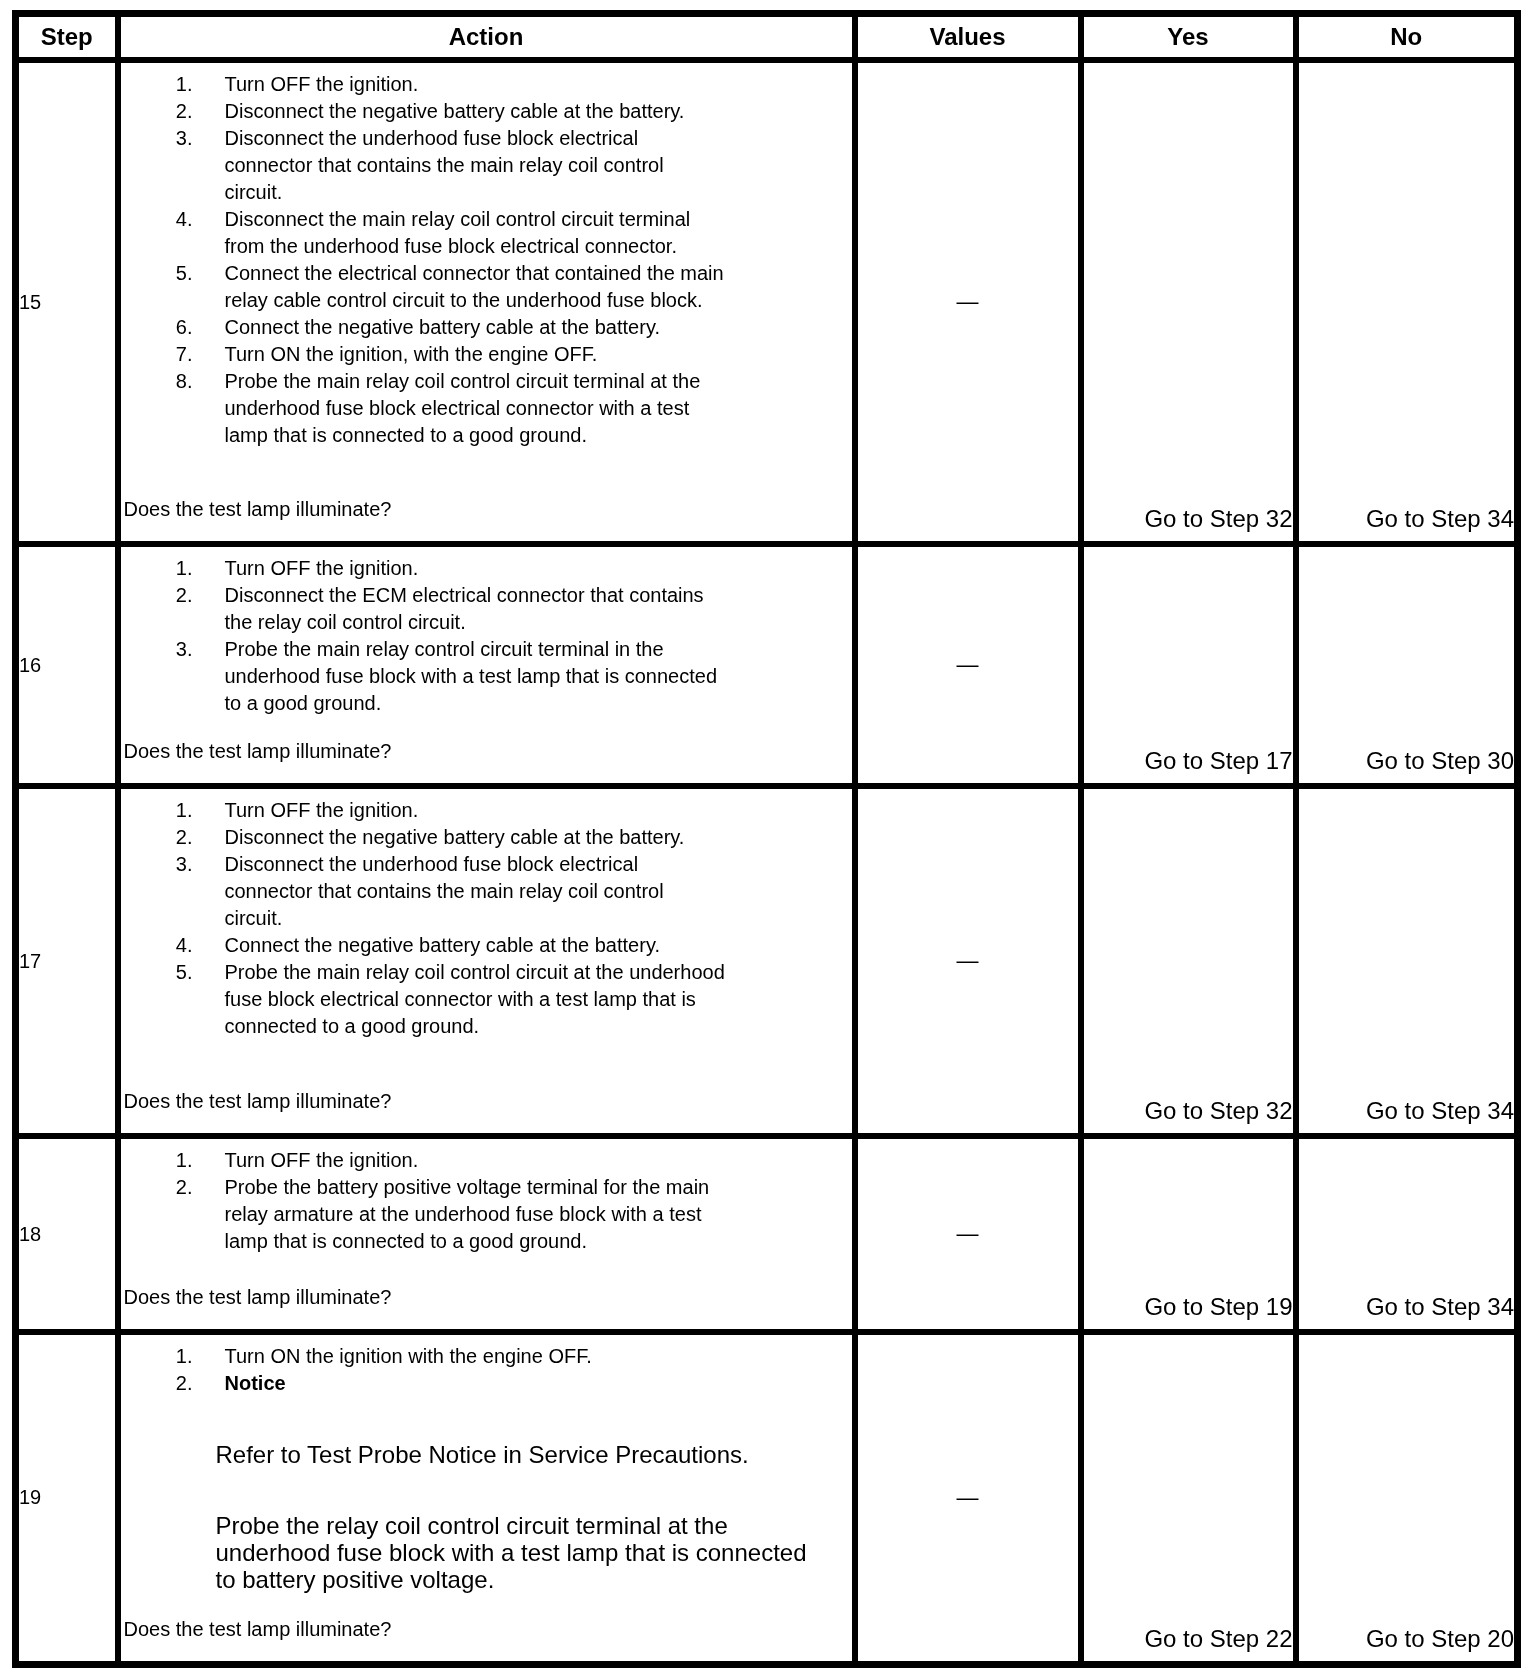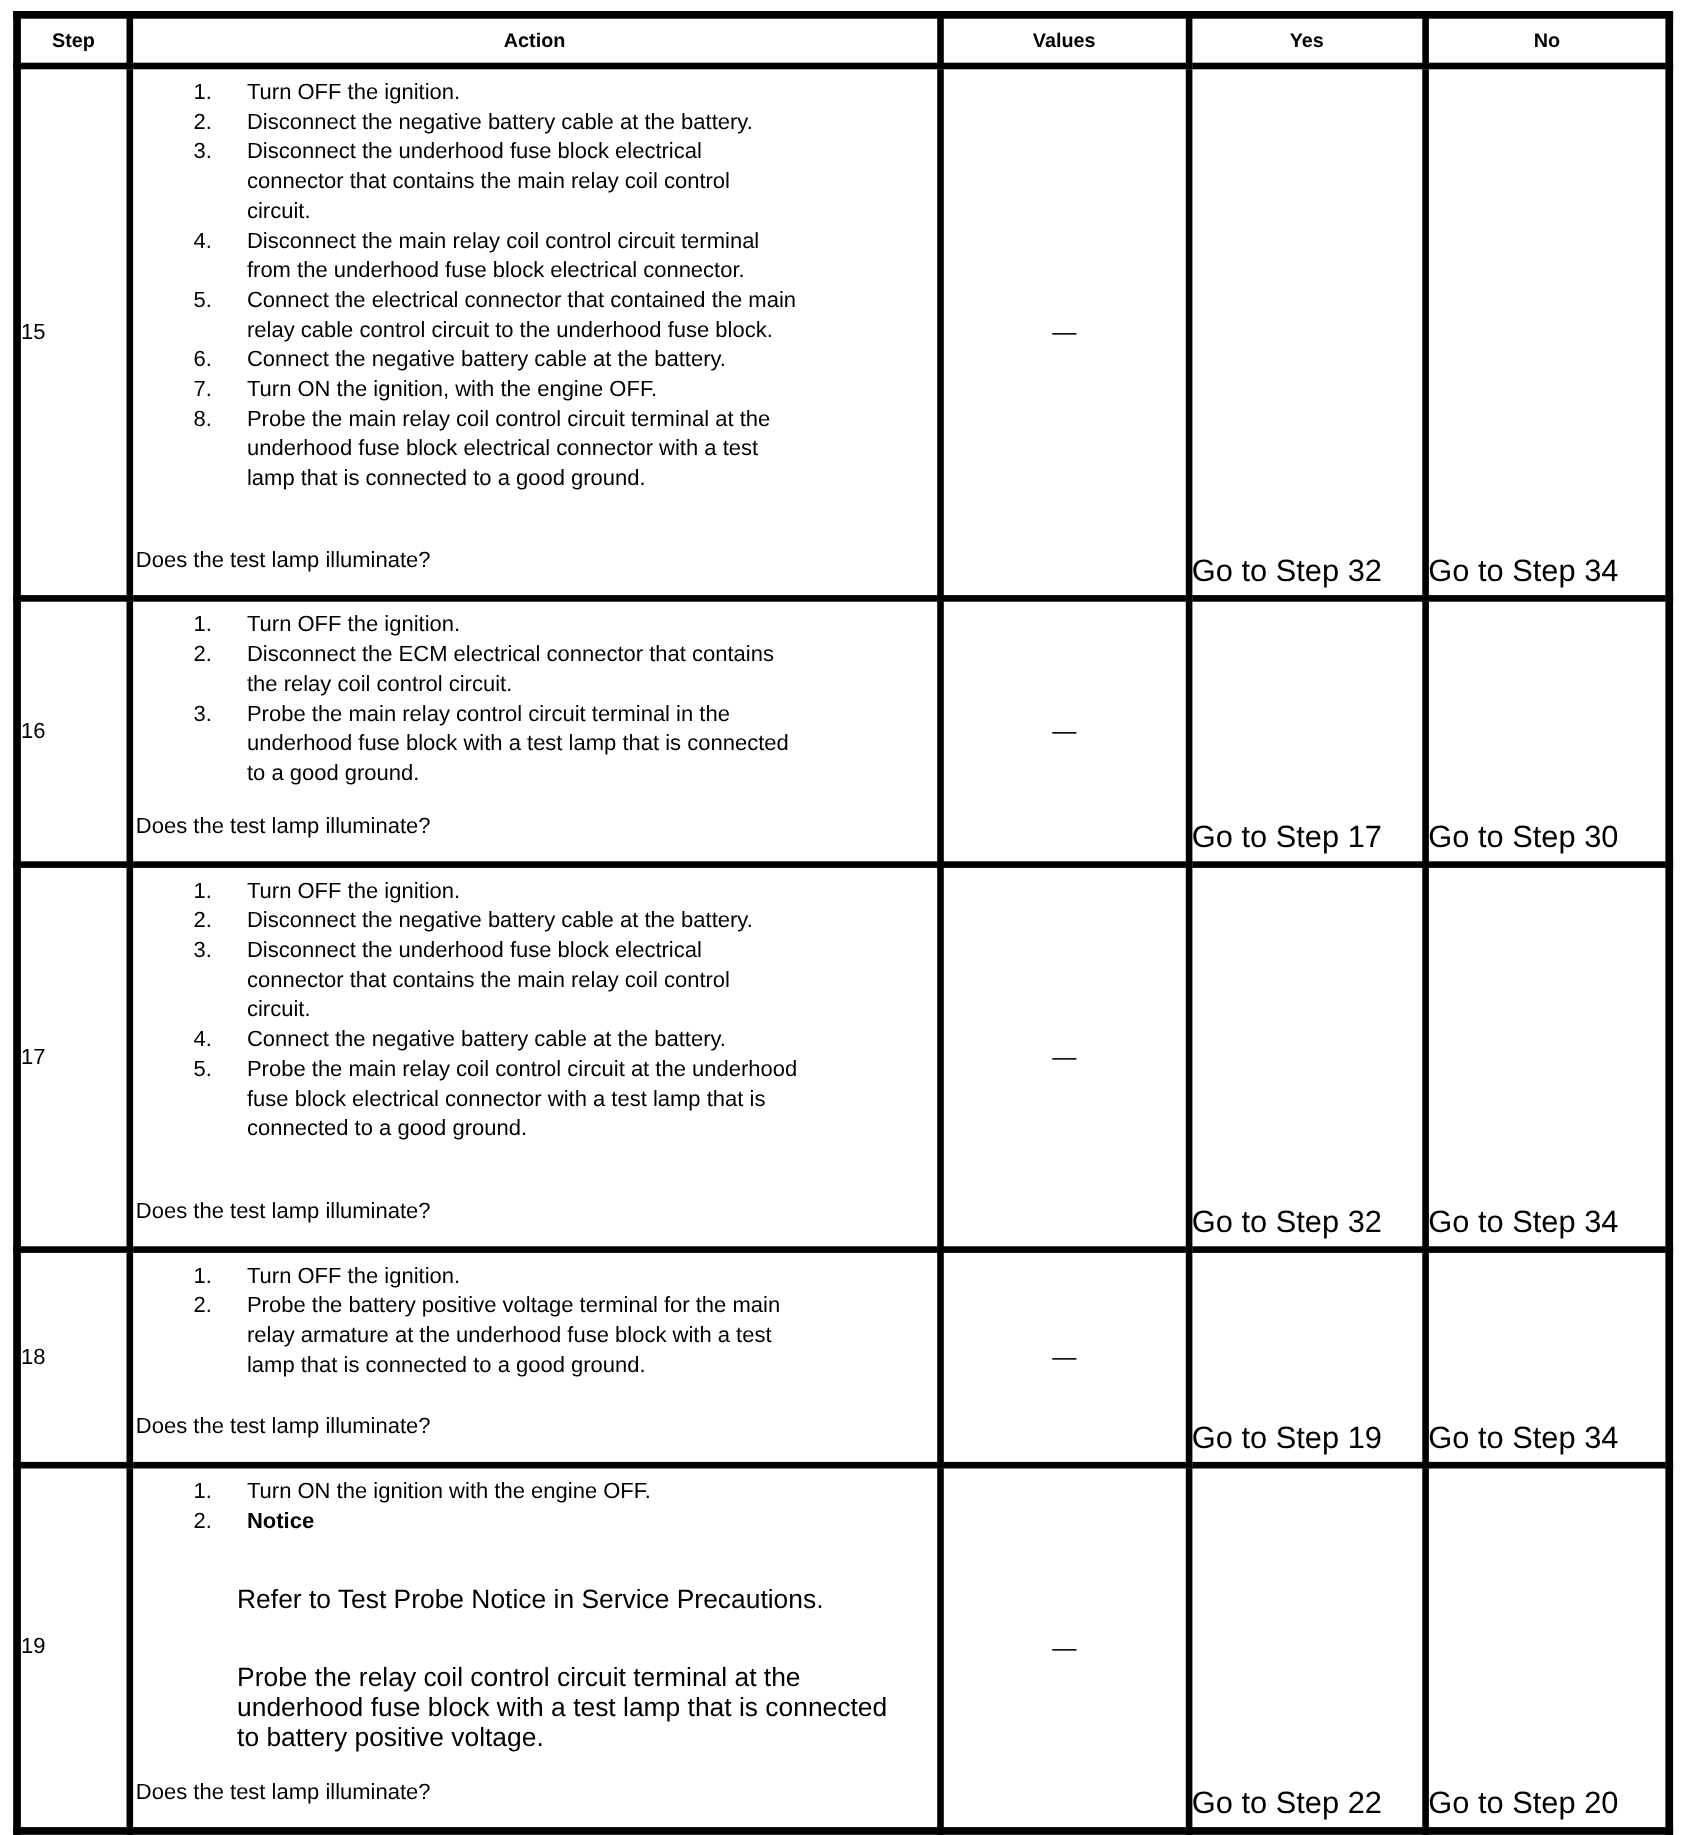--- a/index.html
+++ b/index.html
@@ -12,21 +12,21 @@
     margin:10px 0 0 12px;width:1502px;
     border:7px solid #000;
   }
   col.c-step{width:102px;}
   col.c-action{width:737px;}
   col.c-values{width:226px;}
   col.c-yes{width:215px;}
   col.c-no{width:222px;}
   th,td{border:6px solid #000;padding:0;}
   th{
-    height:40px;font-size:18px;font-weight:bold;text-align:center;vertical-align:middle;
+    height:40px;font-size:24px;font-weight:bold;text-align:center;vertical-align:middle;
     font-family:"Liberation Sans","DejaVu Sans",sans-serif;
   }
   tr.r0{height:484px;}
   tr.r1{height:242px;}
   tr.r2{height:350px;}
   tr.r3{height:196px;}
   tr.r4{height:332px;}
   td.step{
     text-align:left;vertical-align:middle;font-size:20px;
   }
@@ -40,21 +40,21 @@
   .bold{font-weight:bold;}
   .notice-para{
     margin:44px 0 0 95px;width:620px;white-space:pre-wrap;
     font-size:24px;line-height:27px;
   }
   .question{
     position:absolute;left:3px;bottom:10px;font-size:20px;line-height:27px;white-space:nowrap;
   }
   td.values{text-align:center;vertical-align:middle;font-size:22px;}
   td.goto{
-    text-align:left;vertical-align:bottom;font-size:28px;
+    text-align:right;vertical-align:bottom;font-size:24px;
     padding-bottom:9px;line-height:27px;
   }
 </style>
 </head>
 <body>
 
 <div class="page">
   <table class="diag">
     <colgroup>
       <col class="c-step">

